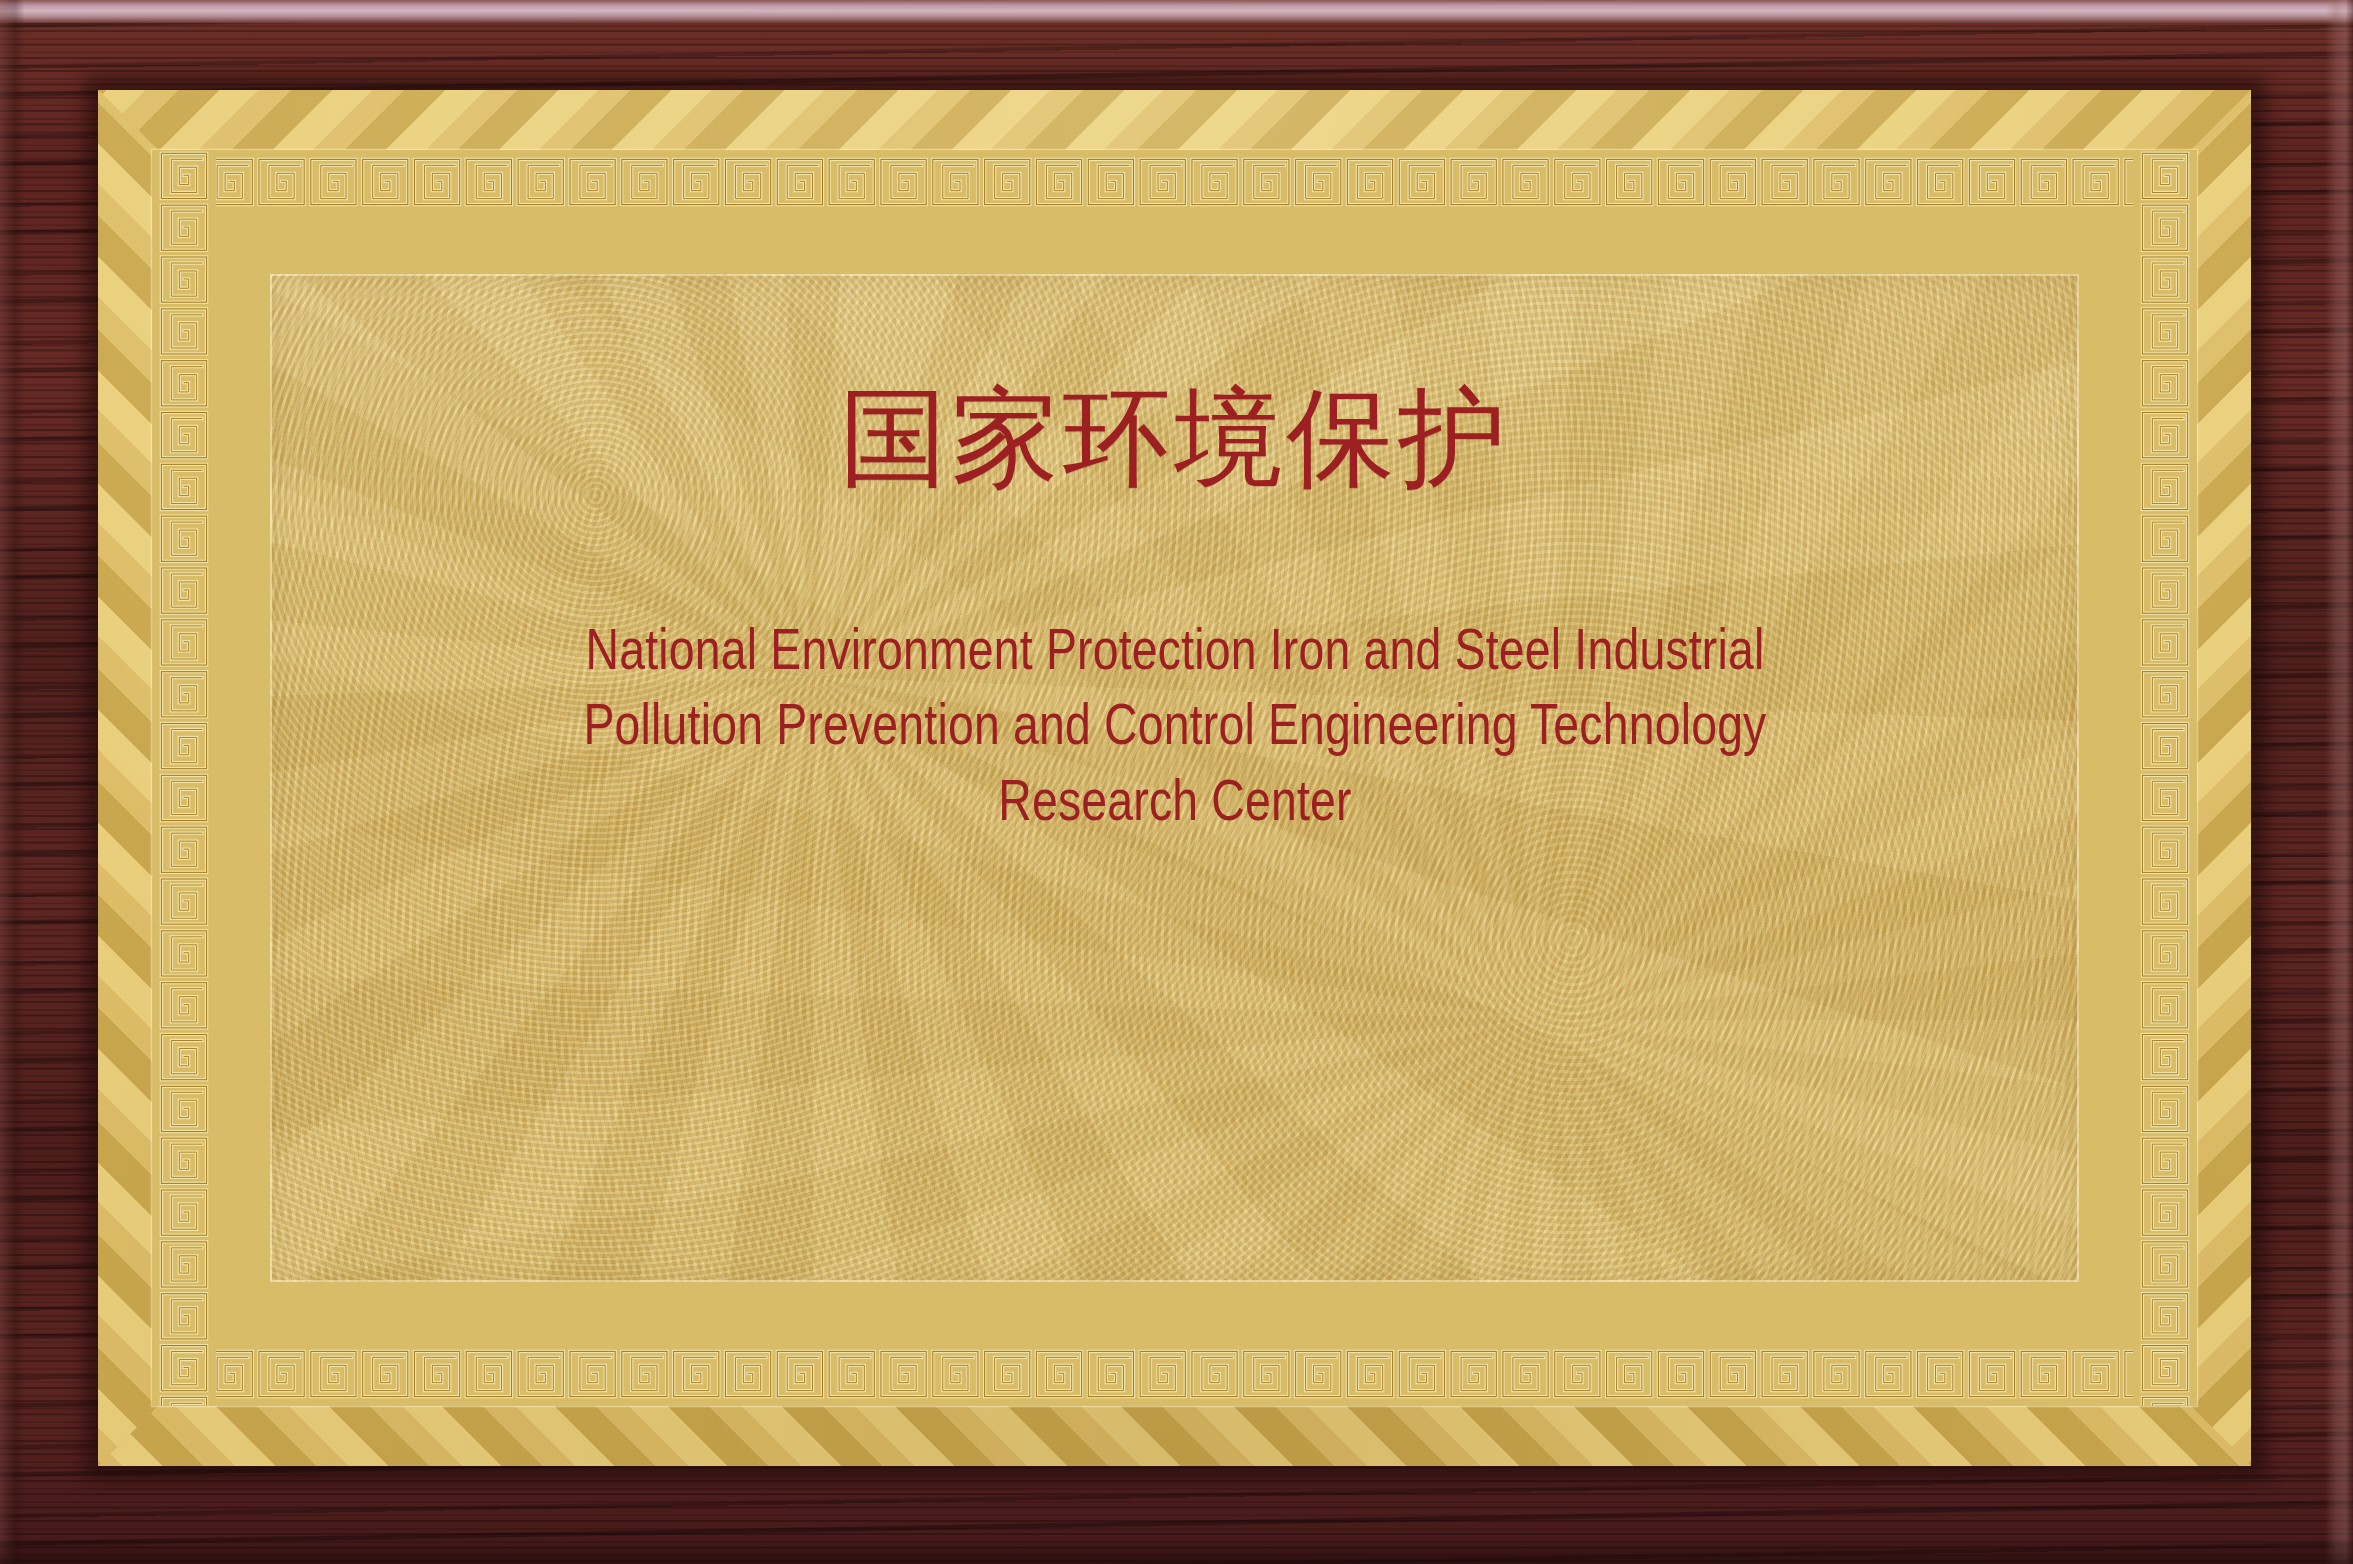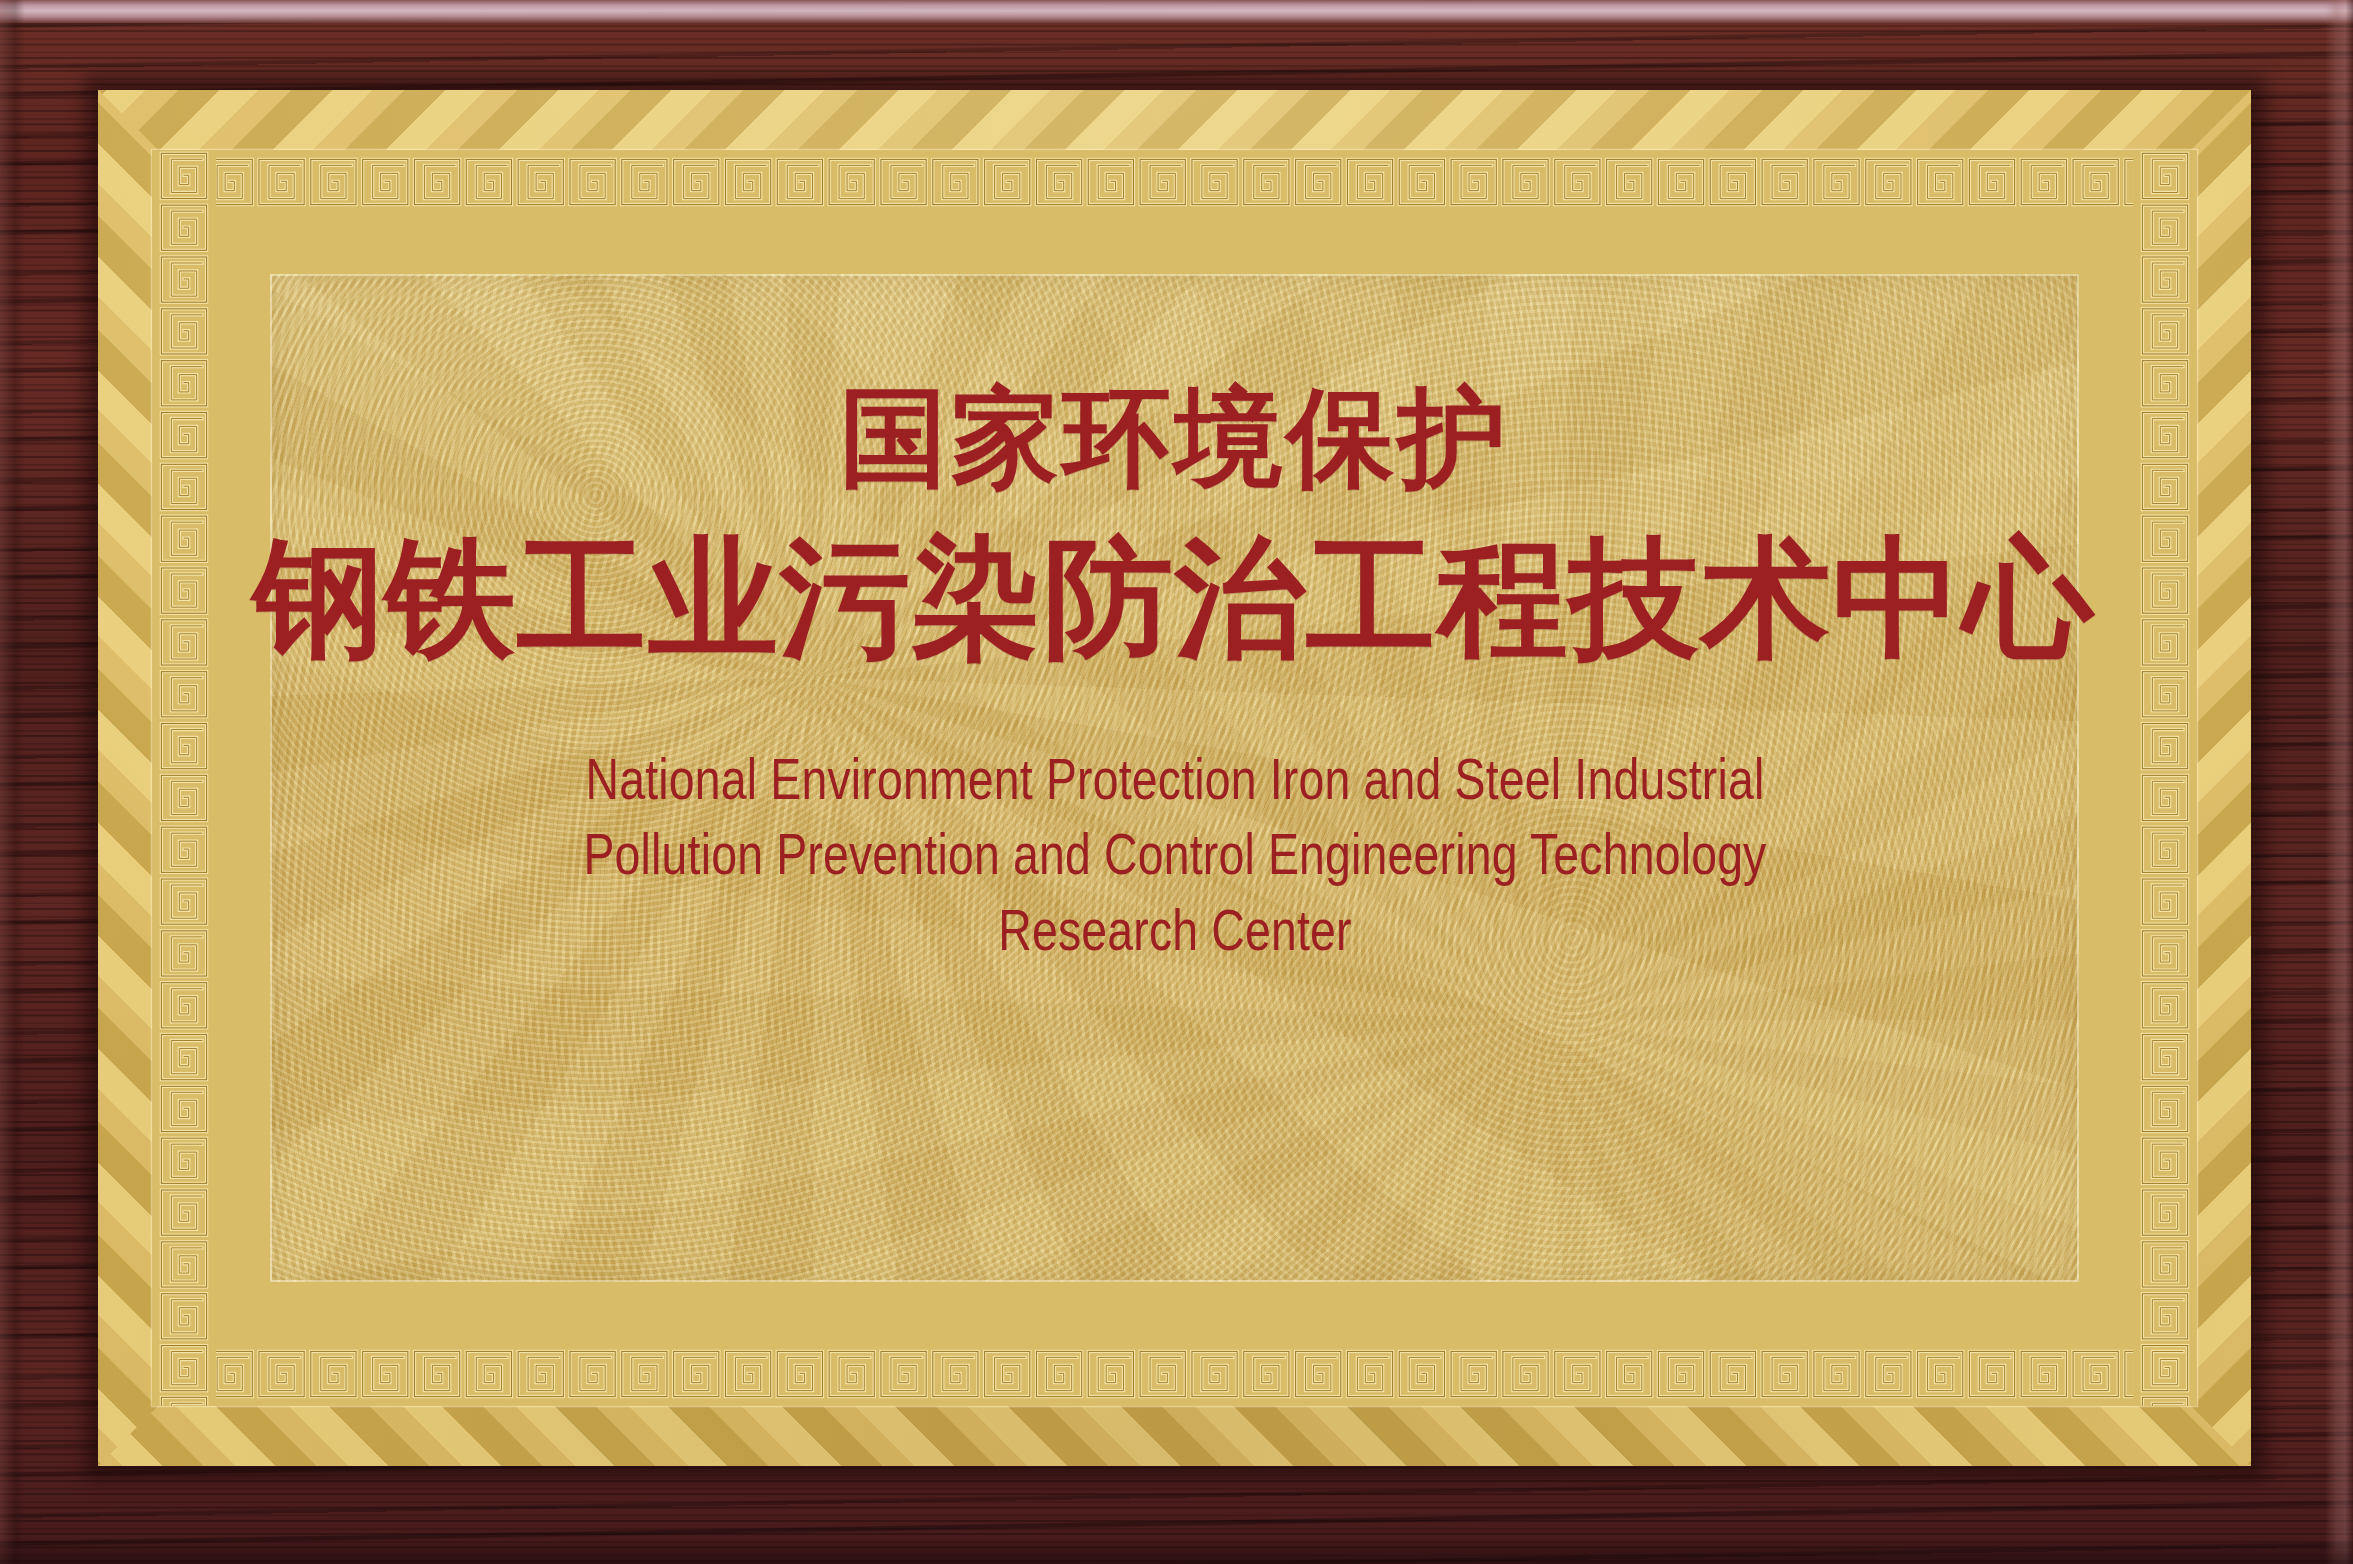--- a/index.html
+++ b/index.html
@@ -152,21 +152,21 @@
   .text-block{
     position:absolute;
     left:0;right:0;top:0;bottom:0;
     display:flex;flex-direction:column;
     align-items:center;justify-content:flex-start;
     padding-top:234px;
     color:#9c2022;
   }
   .cn{
     font-family:"DejaVu Sans","Liberation Sans",sans-serif;
-    font-weight:700;
+    font-weight:400;
     color:#9c2022;
     letter-spacing:.035em;
     white-space:nowrap;
     line-height:1;
     text-shadow:0 1.3px 0 rgba(90,16,16,.16);
   }
   .cn-1{font-size:108px;margin-bottom:41px;}
   .cn-2{font-size:130px;letter-spacing:.012em;}
 
   .en{
@@ -405,21 +405,20 @@
             <use href="#hw3" x="9" y="1950" width="78" height="78"></use>
        </svg>
         </div>
 
       <div class="inner-panel">
         <div class="panel-noise"></div>
       </div>
 
       <div class="text-block">
         <div class="cn cn-1">国家环境保护</div>
-        <div class="cn cn-2">钢铁工业污染防治工程技术中心</div>
 
         <div class="en">
           <span class="en-line">National Environment Protection Iron and Steel Industrial</span>
           <span class="en-line">Pollution Prevention and Control Engineering Technology</span>
           <span class="en-line">Research Center</span>
         </div>
       </div>
     </div>
   </div>
 </div>

